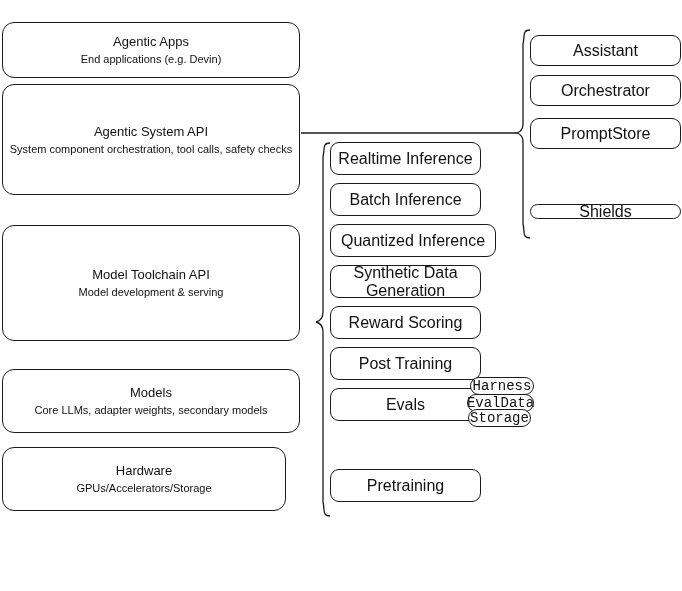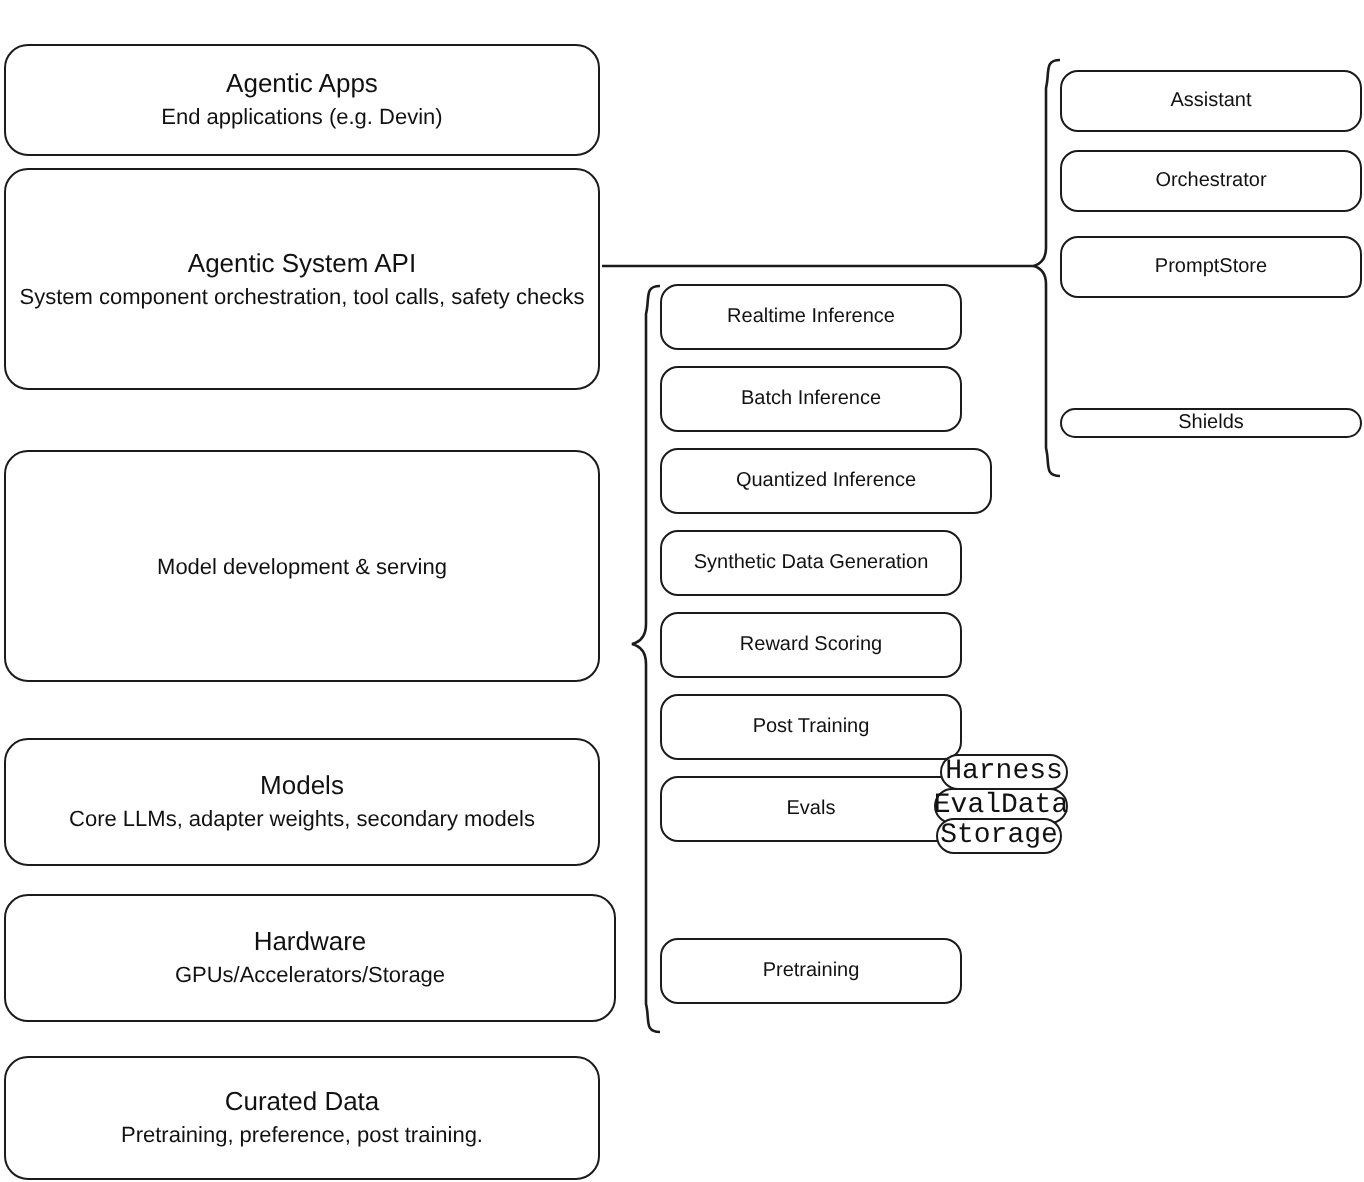--- a/index.html
+++ b/index.html
@@ -41,21 +41,21 @@
   .cap-box {
     position: absolute;
     box-sizing: border-box;
     border: 1.3px solid #1b1b1b;
     border-radius: 9px;
     background: #ffffff;
     display: flex;
     align-items: center;
     justify-content: center;
     text-align: center;
-    font-size: 10px;
+    font-size: 16px;
     color: #111111;
   }
   .pill-box {
     position: absolute;
     box-sizing: border-box;
     border: 1.3px solid #1b1b1b;
     border-radius: 999px;
     background: #ffffff;
     display: flex;
     align-items: center;
@@ -92,37 +92,34 @@
     <div class="layer-title">Agentic Apps</div>
     <div class="layer-sub">End applications (e.g. Devin)</div>
   </div>
 
   <div class="layer-box" style="left:2px; top:84px; width:298px; height:111px;">
     <div class="layer-title">Agentic System API</div>
     <div class="layer-sub">System component orchestration, tool calls, safety checks</div>
   </div>
 
   <div class="layer-box" style="left:2px; top:225px; width:298px; height:116px;">
+    <div class="layer-title">Model Toolchain API</div>
     <div class="layer-sub">Model development &amp; serving</div>
   </div>
 
   <div class="layer-box" style="left:2px; top:369px; width:298px; height:64px;">
     <div class="layer-title">Models</div>
     <div class="layer-sub">Core LLMs, adapter weights, secondary models</div>
   </div>
 
-  <div class="layer-box" style="left:2px; top:447px; width:306px; height:64px;">
+  <div class="layer-box" style="left:2px; top:447px; width:284px; height:64px;">
     <div class="layer-title">Hardware</div>
     <div class="layer-sub">GPUs/Accelerators/Storage</div>
   </div>
 
-  <div class="layer-box" style="left:2px; top:528px; width:298px; height:62px;">
-    <div class="layer-title">Curated Data</div>
-    <div class="layer-sub">Pretraining, preference, post training.</div>
-  </div>
 
   <div class="cap-box" style="left:330px; top:142px; width:151px; height:33px;">Realtime Inference</div>
 
   <div class="cap-box" style="left:330px; top:183px; width:151px; height:33px;">Batch Inference</div>
 
   <div class="cap-box" style="left:330px; top:224px; width:166px; height:33px;">Quantized Inference</div>
 
   <div class="cap-box" style="left:330px; top:265px; width:151px; height:33px;">Synthetic Data Generation</div>
 
   <div class="cap-box" style="left:330px; top:306px; width:151px; height:33px;">Reward Scoring</div>

